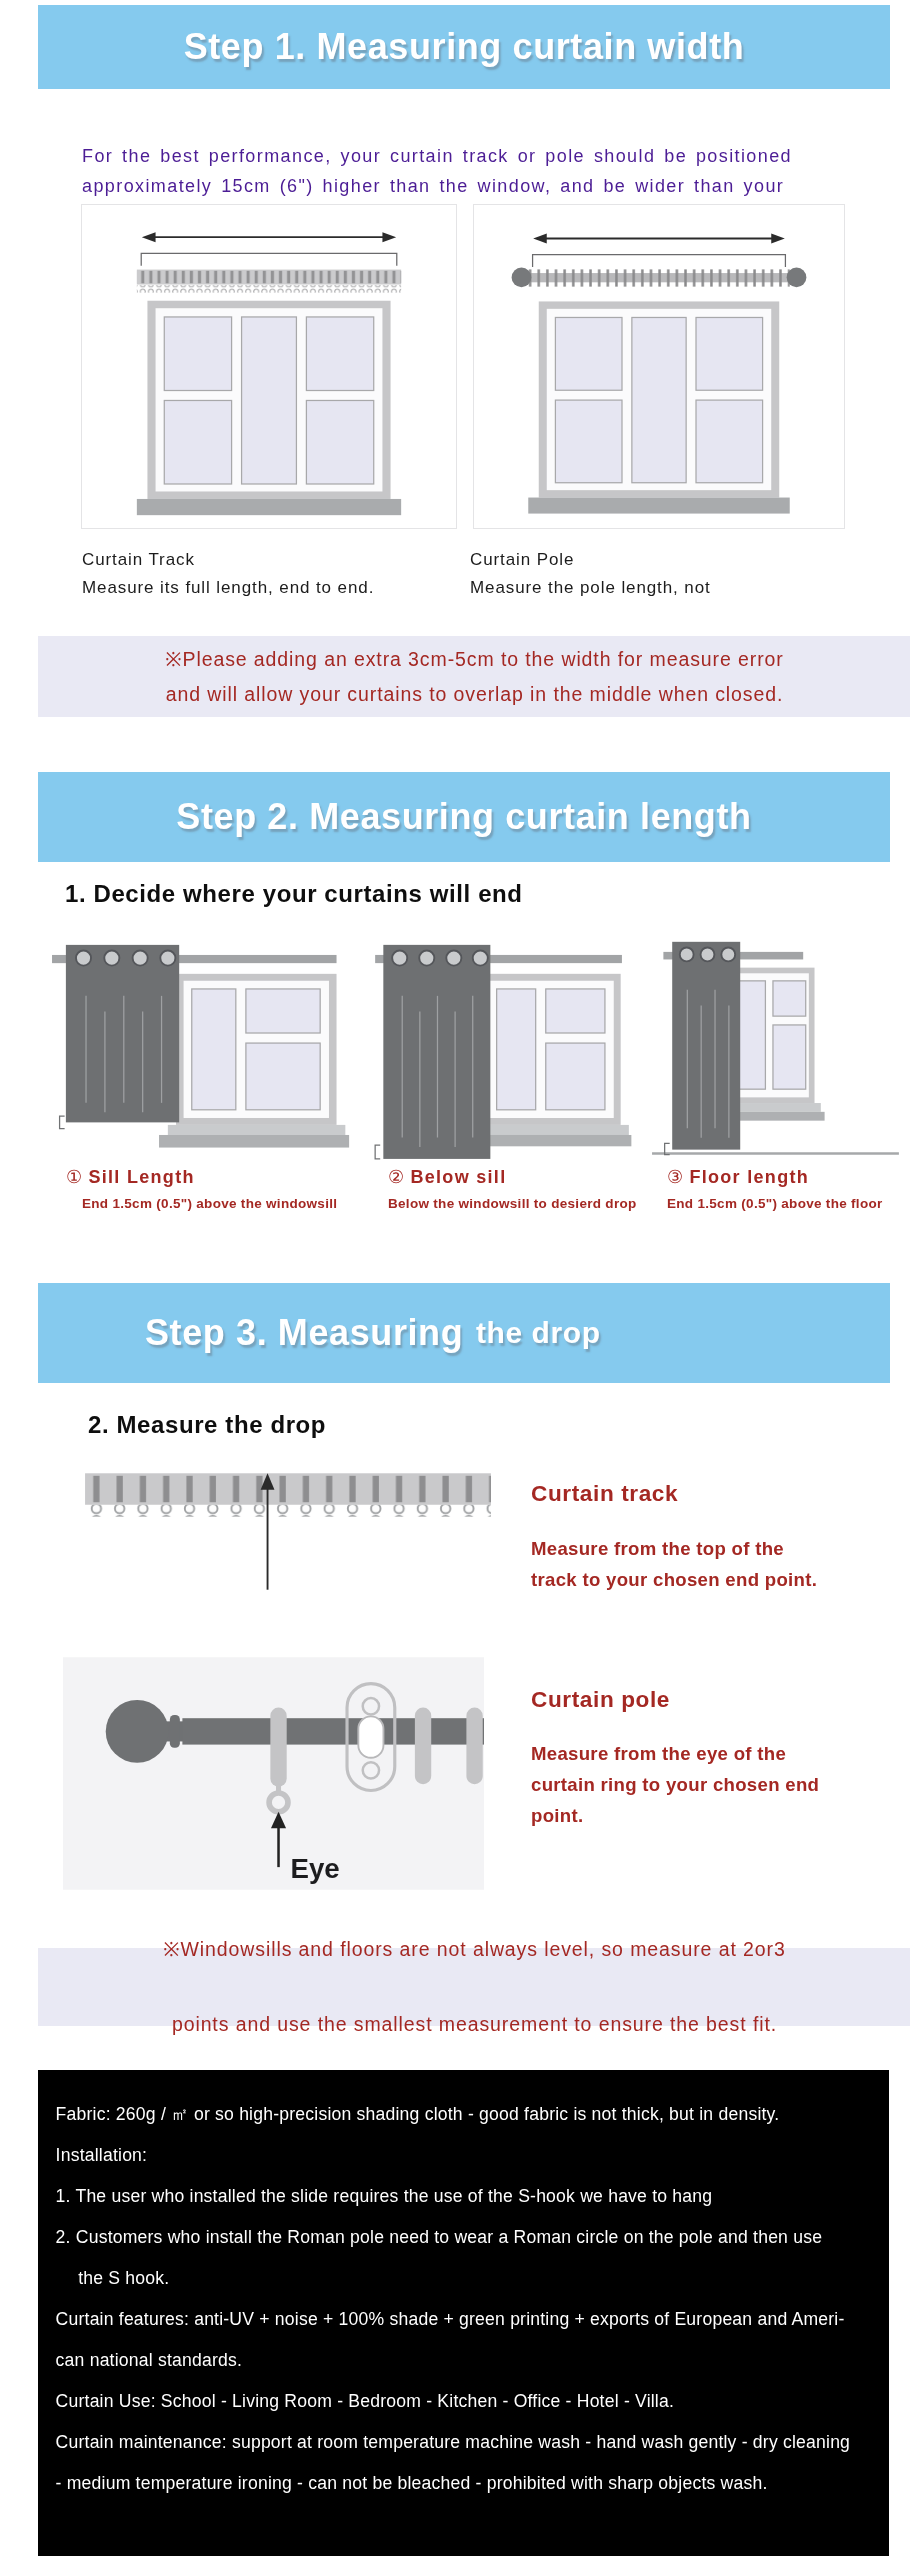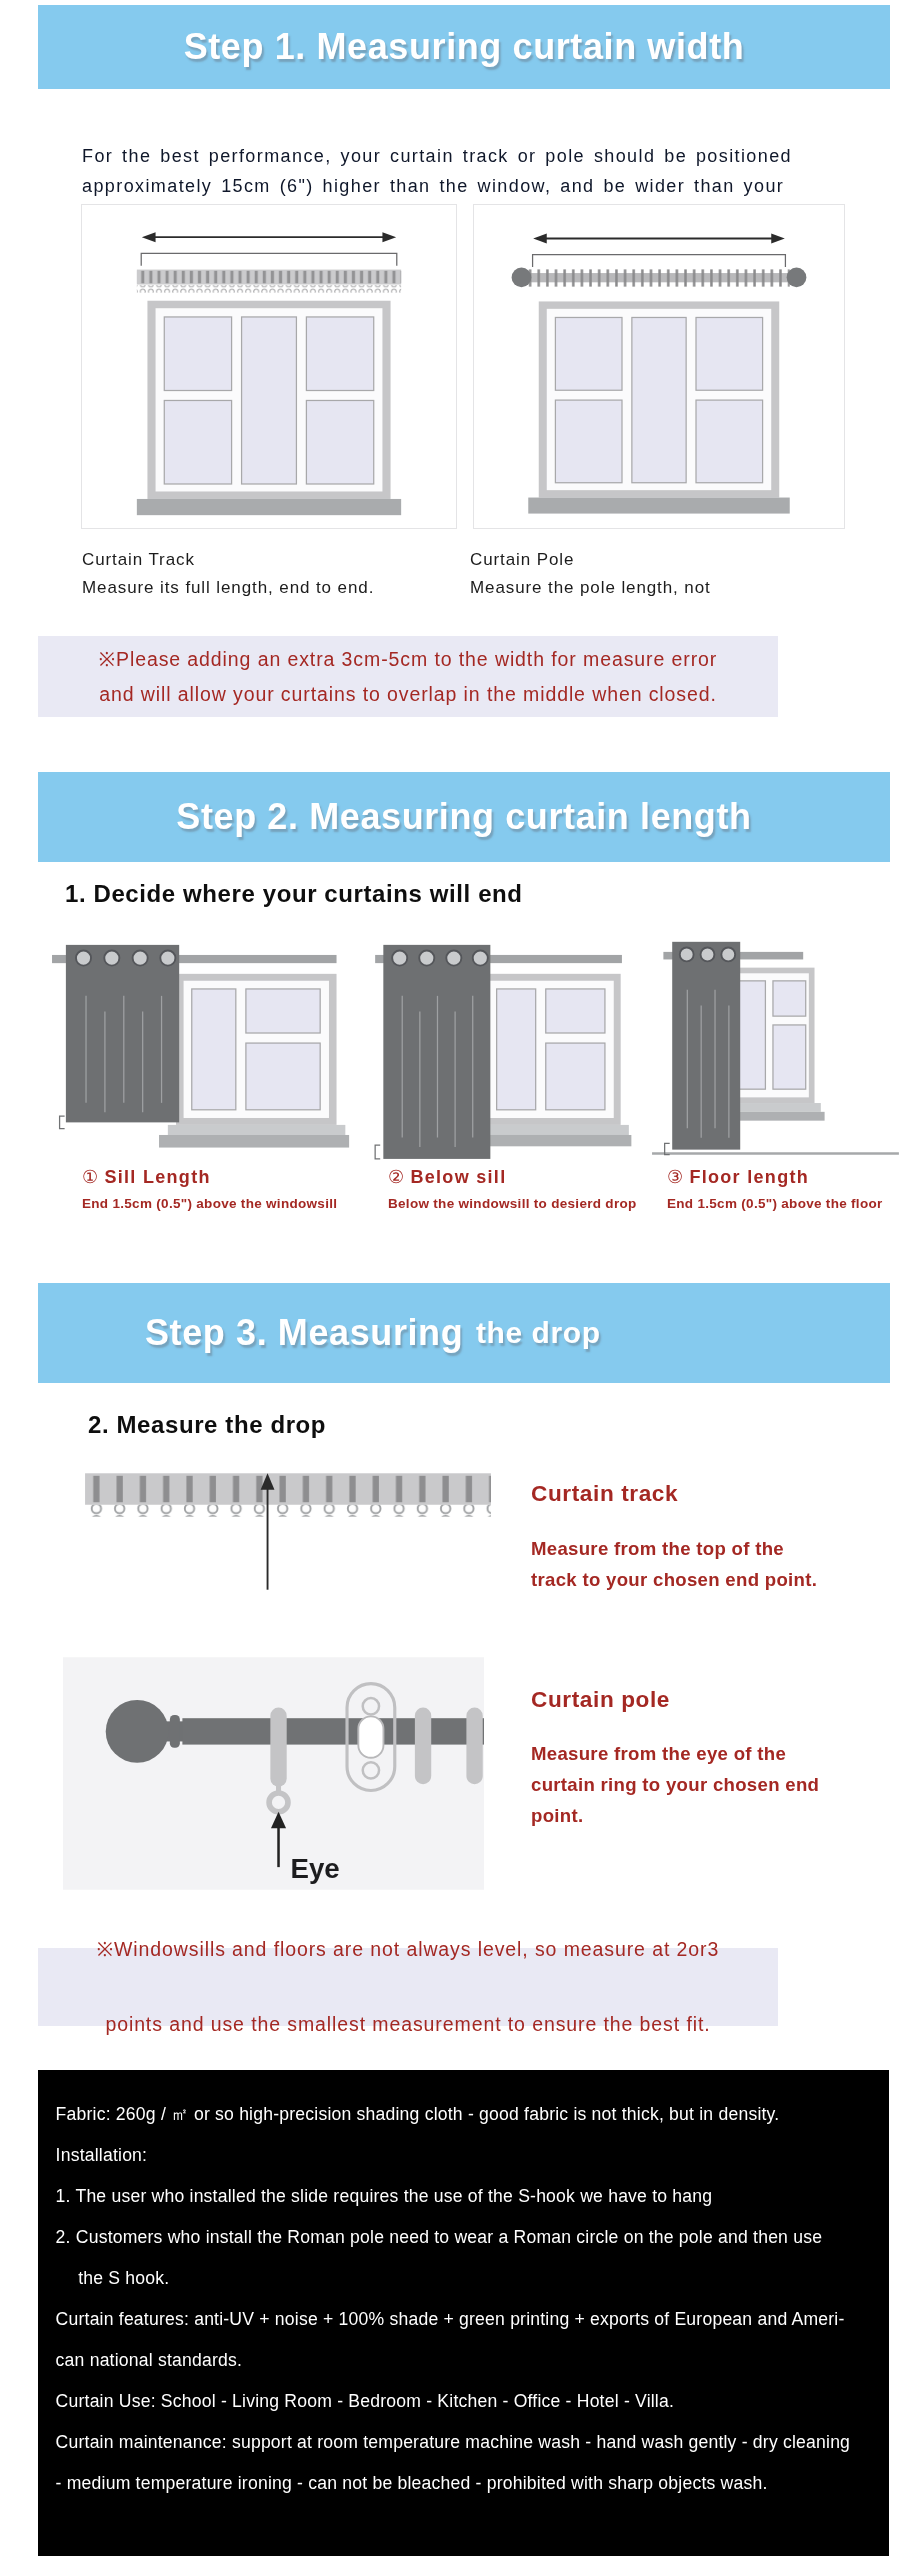--- a/index.html
+++ b/index.html
@@ -8,54 +8,54 @@
 
   .banner { position:absolute; left:38px; width:852px; background:#85CAEE;
             display:flex; align-items:center; justify-content:center; }
   .banner-text { color:#ffffff; font-weight:bold; font-size:36px; letter-spacing:0.6px;
                  text-shadow:1.9px 2.5px 1.9px rgba(105,130,148,.55); white-space:nowrap; }
   #banner1 { top:5px; height:84px; }
   #banner2 { top:772px; height:90px; }
   #banner3 { top:1283px; height:100px; justify-content:flex-start; padding-left:107px; }
   .banner-sub { font-size:30px; margin-left:12.6px; }
 
-  .intro { position:absolute; top:141px; left:82px; width:774px; color:#0f172a;
+  .intro { position:absolute; top:141px; left:82px; width:774px; color:#4c1d95;
            font-size:18px; letter-spacing:1.4px; word-spacing:2.5px; line-height:30px; }
 
   .illo-box { position:absolute; top:204px; height:325px; border:0.6px solid #E4E4E6; background:#fff; }
   #illo-track { left:81px; width:376px; }
   #illo-pole  { left:473px; width:372px; }
   .illo-box svg { width:100%; height:100%; display:block; }
 
   .cap { position:absolute; top:546px; color:#1c1c1c; font-size:17px;
          letter-spacing:0.9px; line-height:28px; }
   #cap-track { left:82px; width:377px; }
   #cap-pole  { left:470px; width:403px; }
 
-  .note { position:absolute; left:38px; width:740px; background:#E9E9F4;
+  .note { position:absolute; left:38px; width:873px; background:#E9E9F4;
           display:flex; flex-direction:column; justify-content:center; align-items:center; }
   .note div { color:#A42823; font-size:19.5px; letter-spacing:0.9px; line-height:35px; white-space:nowrap; }
   #note1 { top:636px; height:81px; }
   #note2 { top:1948px; height:78px;gap:40px; }
 
   .h-black { position:absolute; color:#0e0e0e; font-weight:bold; font-size:24px; letter-spacing:0.6px; white-space:nowrap; }
   #heading1 { top:880px; left:65px; }
   #heading2 { top:1411px; left:88px; }
 
   .curtain-svg { position:absolute; }
   #curt1 { left:47px;  top:936px; width:321px; height:228px; }
   #curt2 { left:372px; top:936px; width:277px; height:228px; }
   #curt3 { left:652px; top:933px; width:252px; height:233px; }
 
   .opt-title { position:absolute; top:1166px; color:#A42823; font-weight:bold; font-size:18px;
                letter-spacing:1.3px; white-space:nowrap; }
   .opt-num { font-weight:normal; margin-right:5px; }
   .opt-desc { position:absolute; top:1196px; color:#A42823; font-weight:bold; font-size:13.5px;
               letter-spacing:0.3px; white-space:nowrap; }
-  #opt1-t { left:82px; } #opt1-d { left:82px; }
+  #opt1-t { left:66px; } #opt1-d { left:82px; }
   #opt2-t { left:388px; } #opt2-d { left:388px; }
   #opt3-t { left:667px; } #opt3-d { left:667px; }
 
   #track-closeup { position:absolute; left:85px; top:1467px; width:406px; height:129px; }
   #pole-closeup  { position:absolute; left:63px; top:1657px; width:421px; height:233px; }
 
   .red-title { position:absolute; left:531px; color:#A42823; font-weight:bold; font-size:22.6px;
                letter-spacing:0.6px; white-space:nowrap; }
   #track-title { top:1481px; }
   #pole-title  { top:1687px; }

